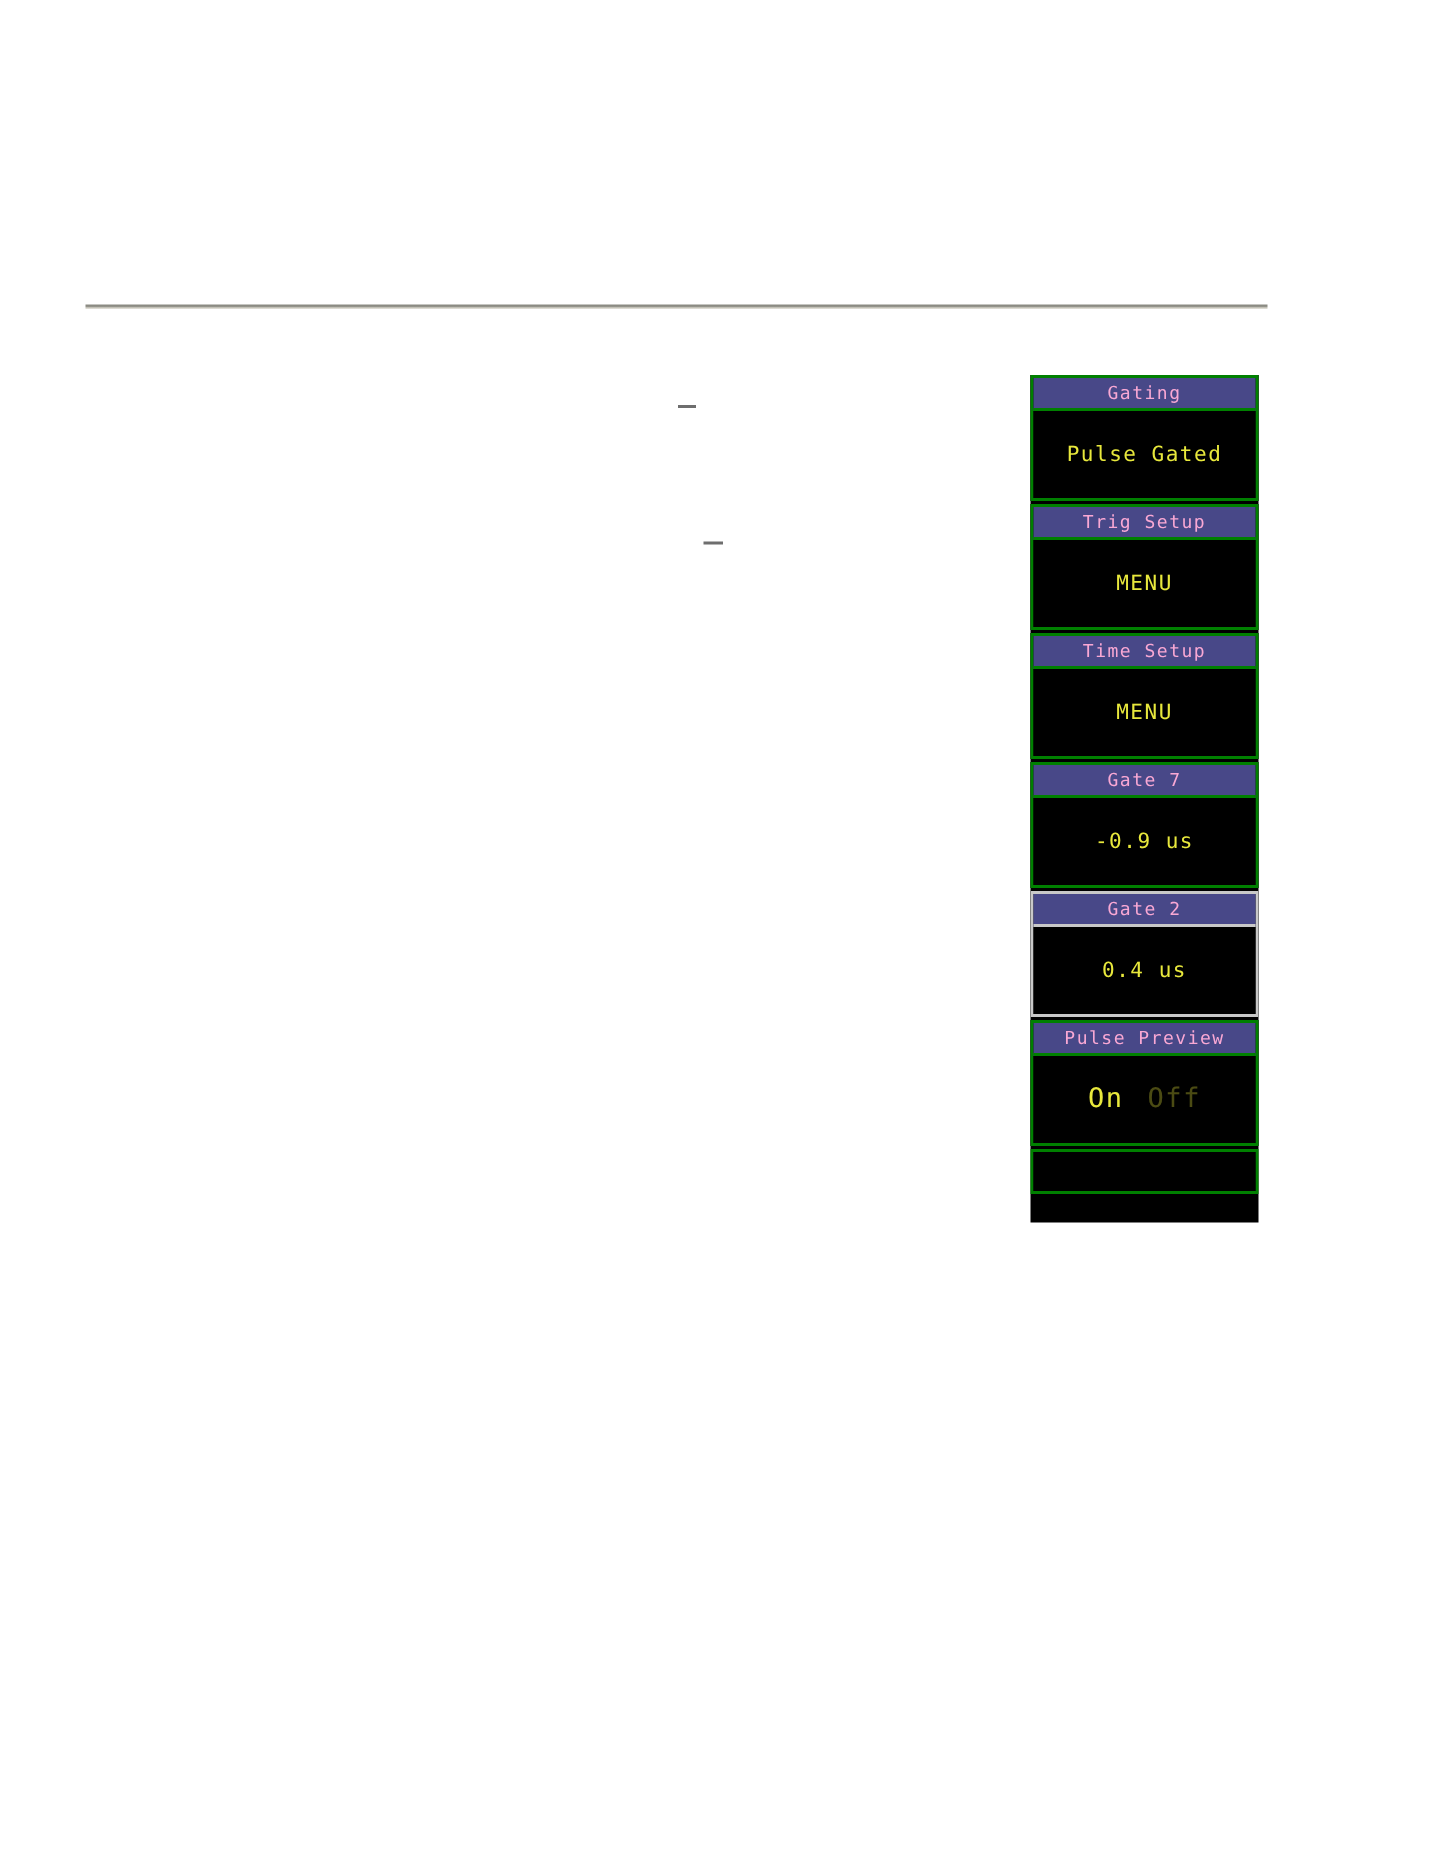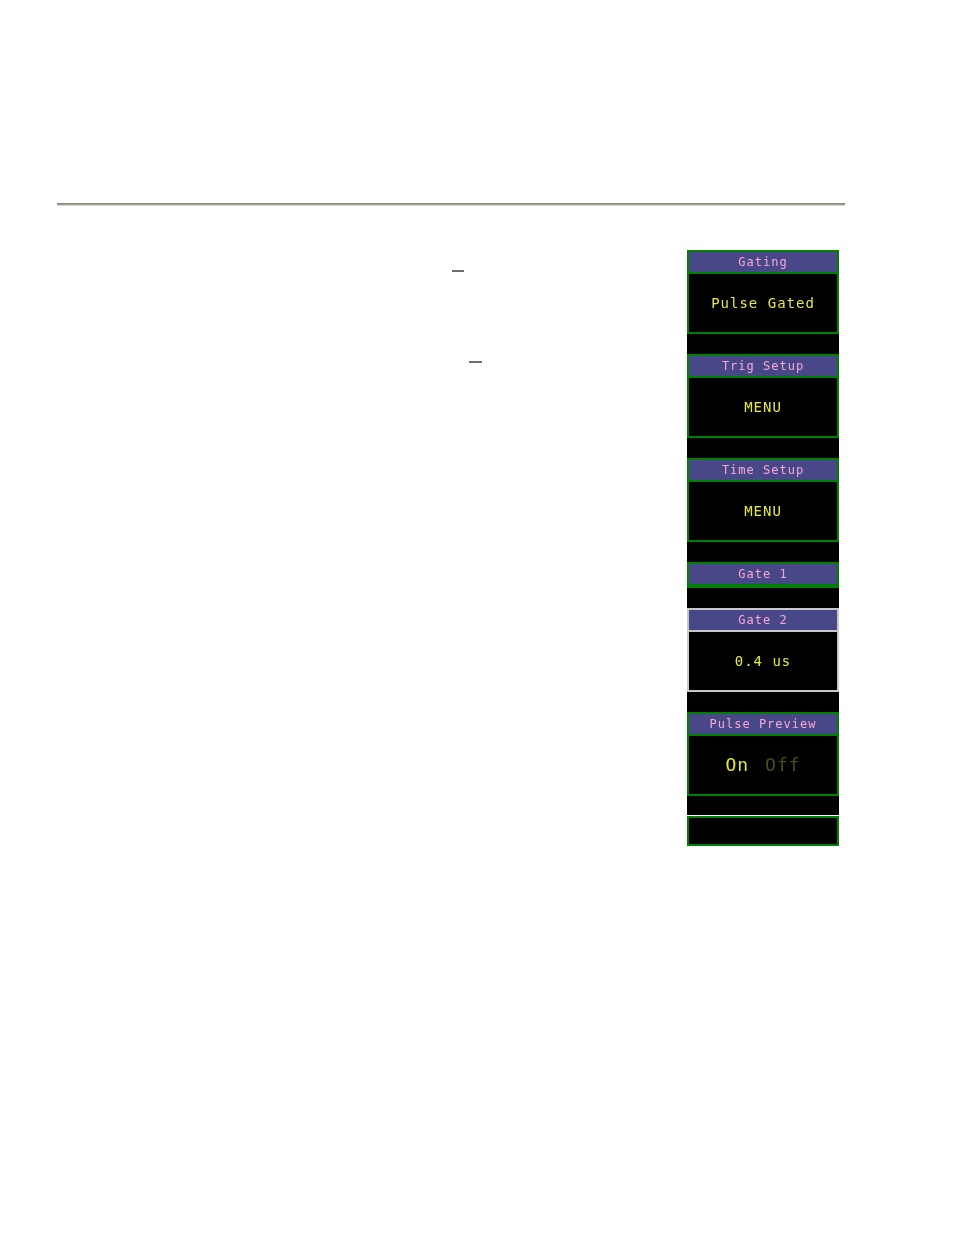--- a/index.html
+++ b/index.html
@@ -49,21 +49,21 @@
   .menu-group {
     box-sizing: border-box;
     border: 2px solid #008000;
     background: #000000;
     flex: 0 0 auto;
   }
   .menu-group.framed-gray {
     border-color: #c8c8c8;
   }
   .menu-group.spacer-before {
-    margin-top: 20px;
+    margin-top: 2px;
   }
 
   .group-header {
     box-sizing: border-box;
     background: #484888;
     border-bottom: 2px solid #008000;
     height: 22px;
     display: flex;
     align-items: center;
     justify-content: center;
@@ -153,21 +153,24 @@
     <div class="group-header">
       <span class="label">Time Setup</span>
     </div>
     <div class="group-body">
       <span class="value">MENU</span>
     </div>
   </div>
 
   <div class="menu-group spacer-before">
     <div class="group-header">
-      <span class="label">Gate 1</span>
+      <span class="label">Gate 7</span>
+    </div>
+    <div class="group-body">
+      <span class="value">-0.9 us</span>
     </div>
   </div>
 
   <div class="menu-group framed-gray spacer-before">
     <div class="group-header">
       <span class="label">Gate 2</span>
     </div>
     <div class="group-body">
       <span class="value">0.4 us</span>
     </div>

